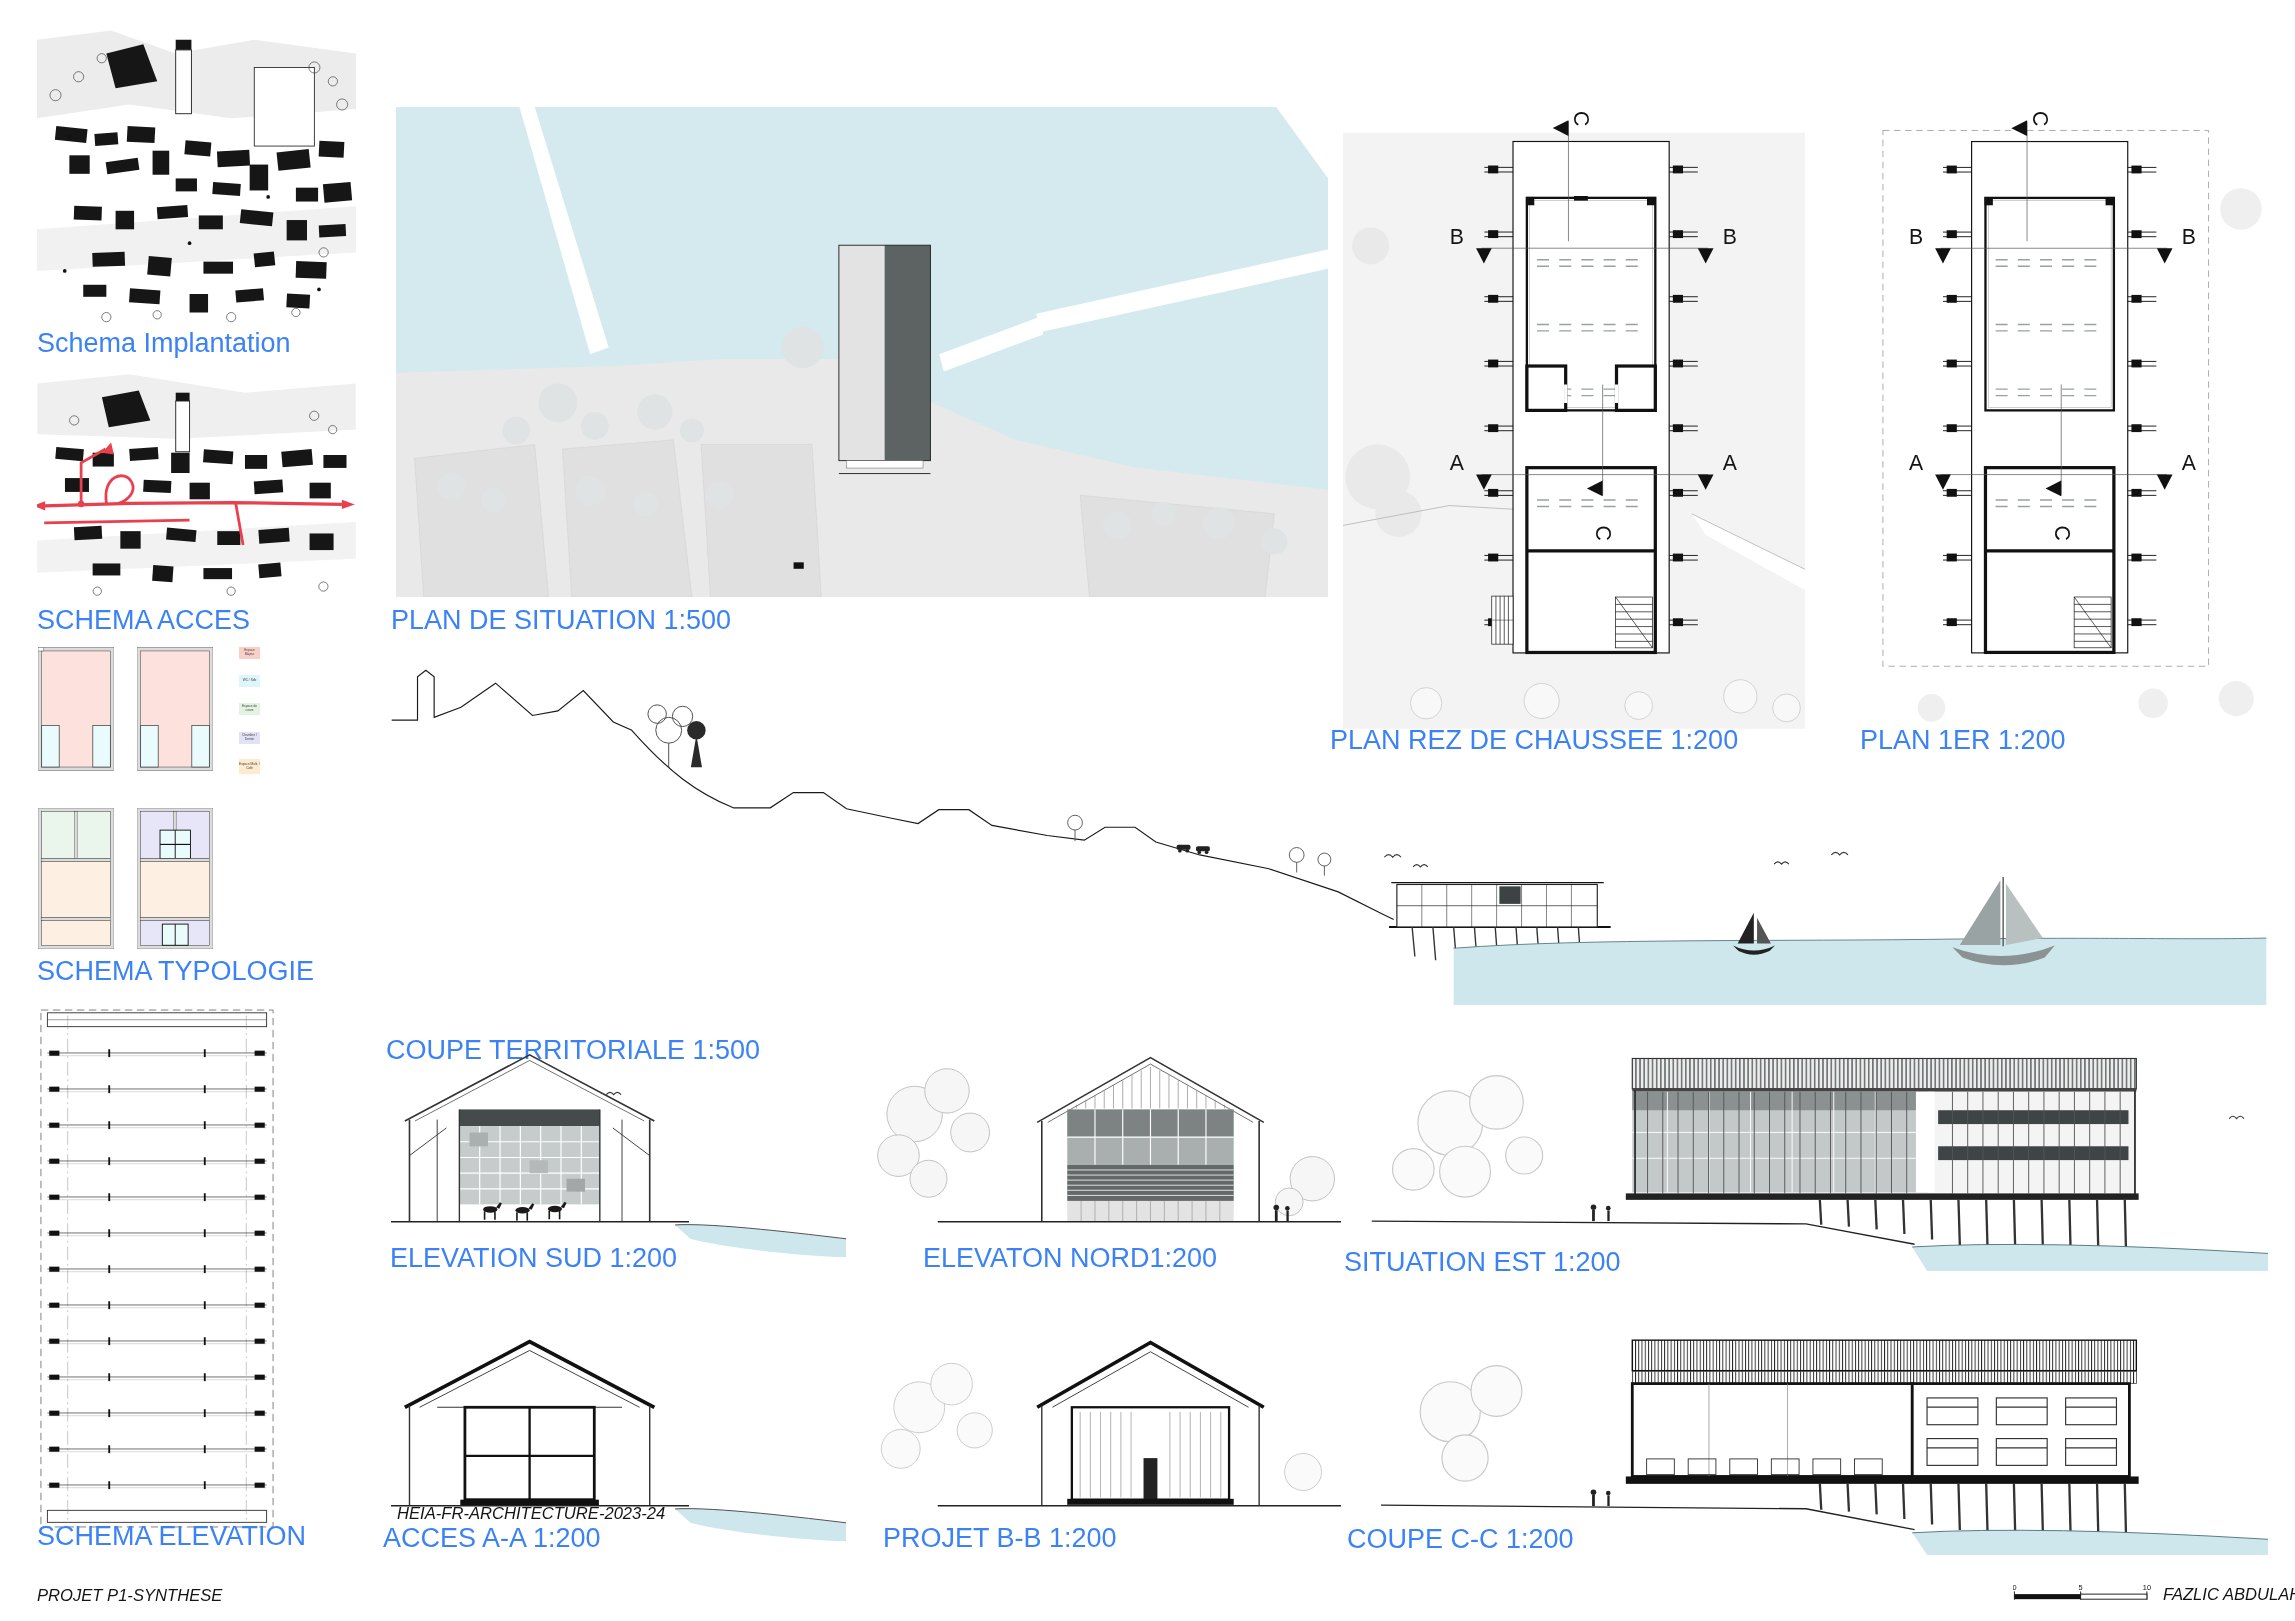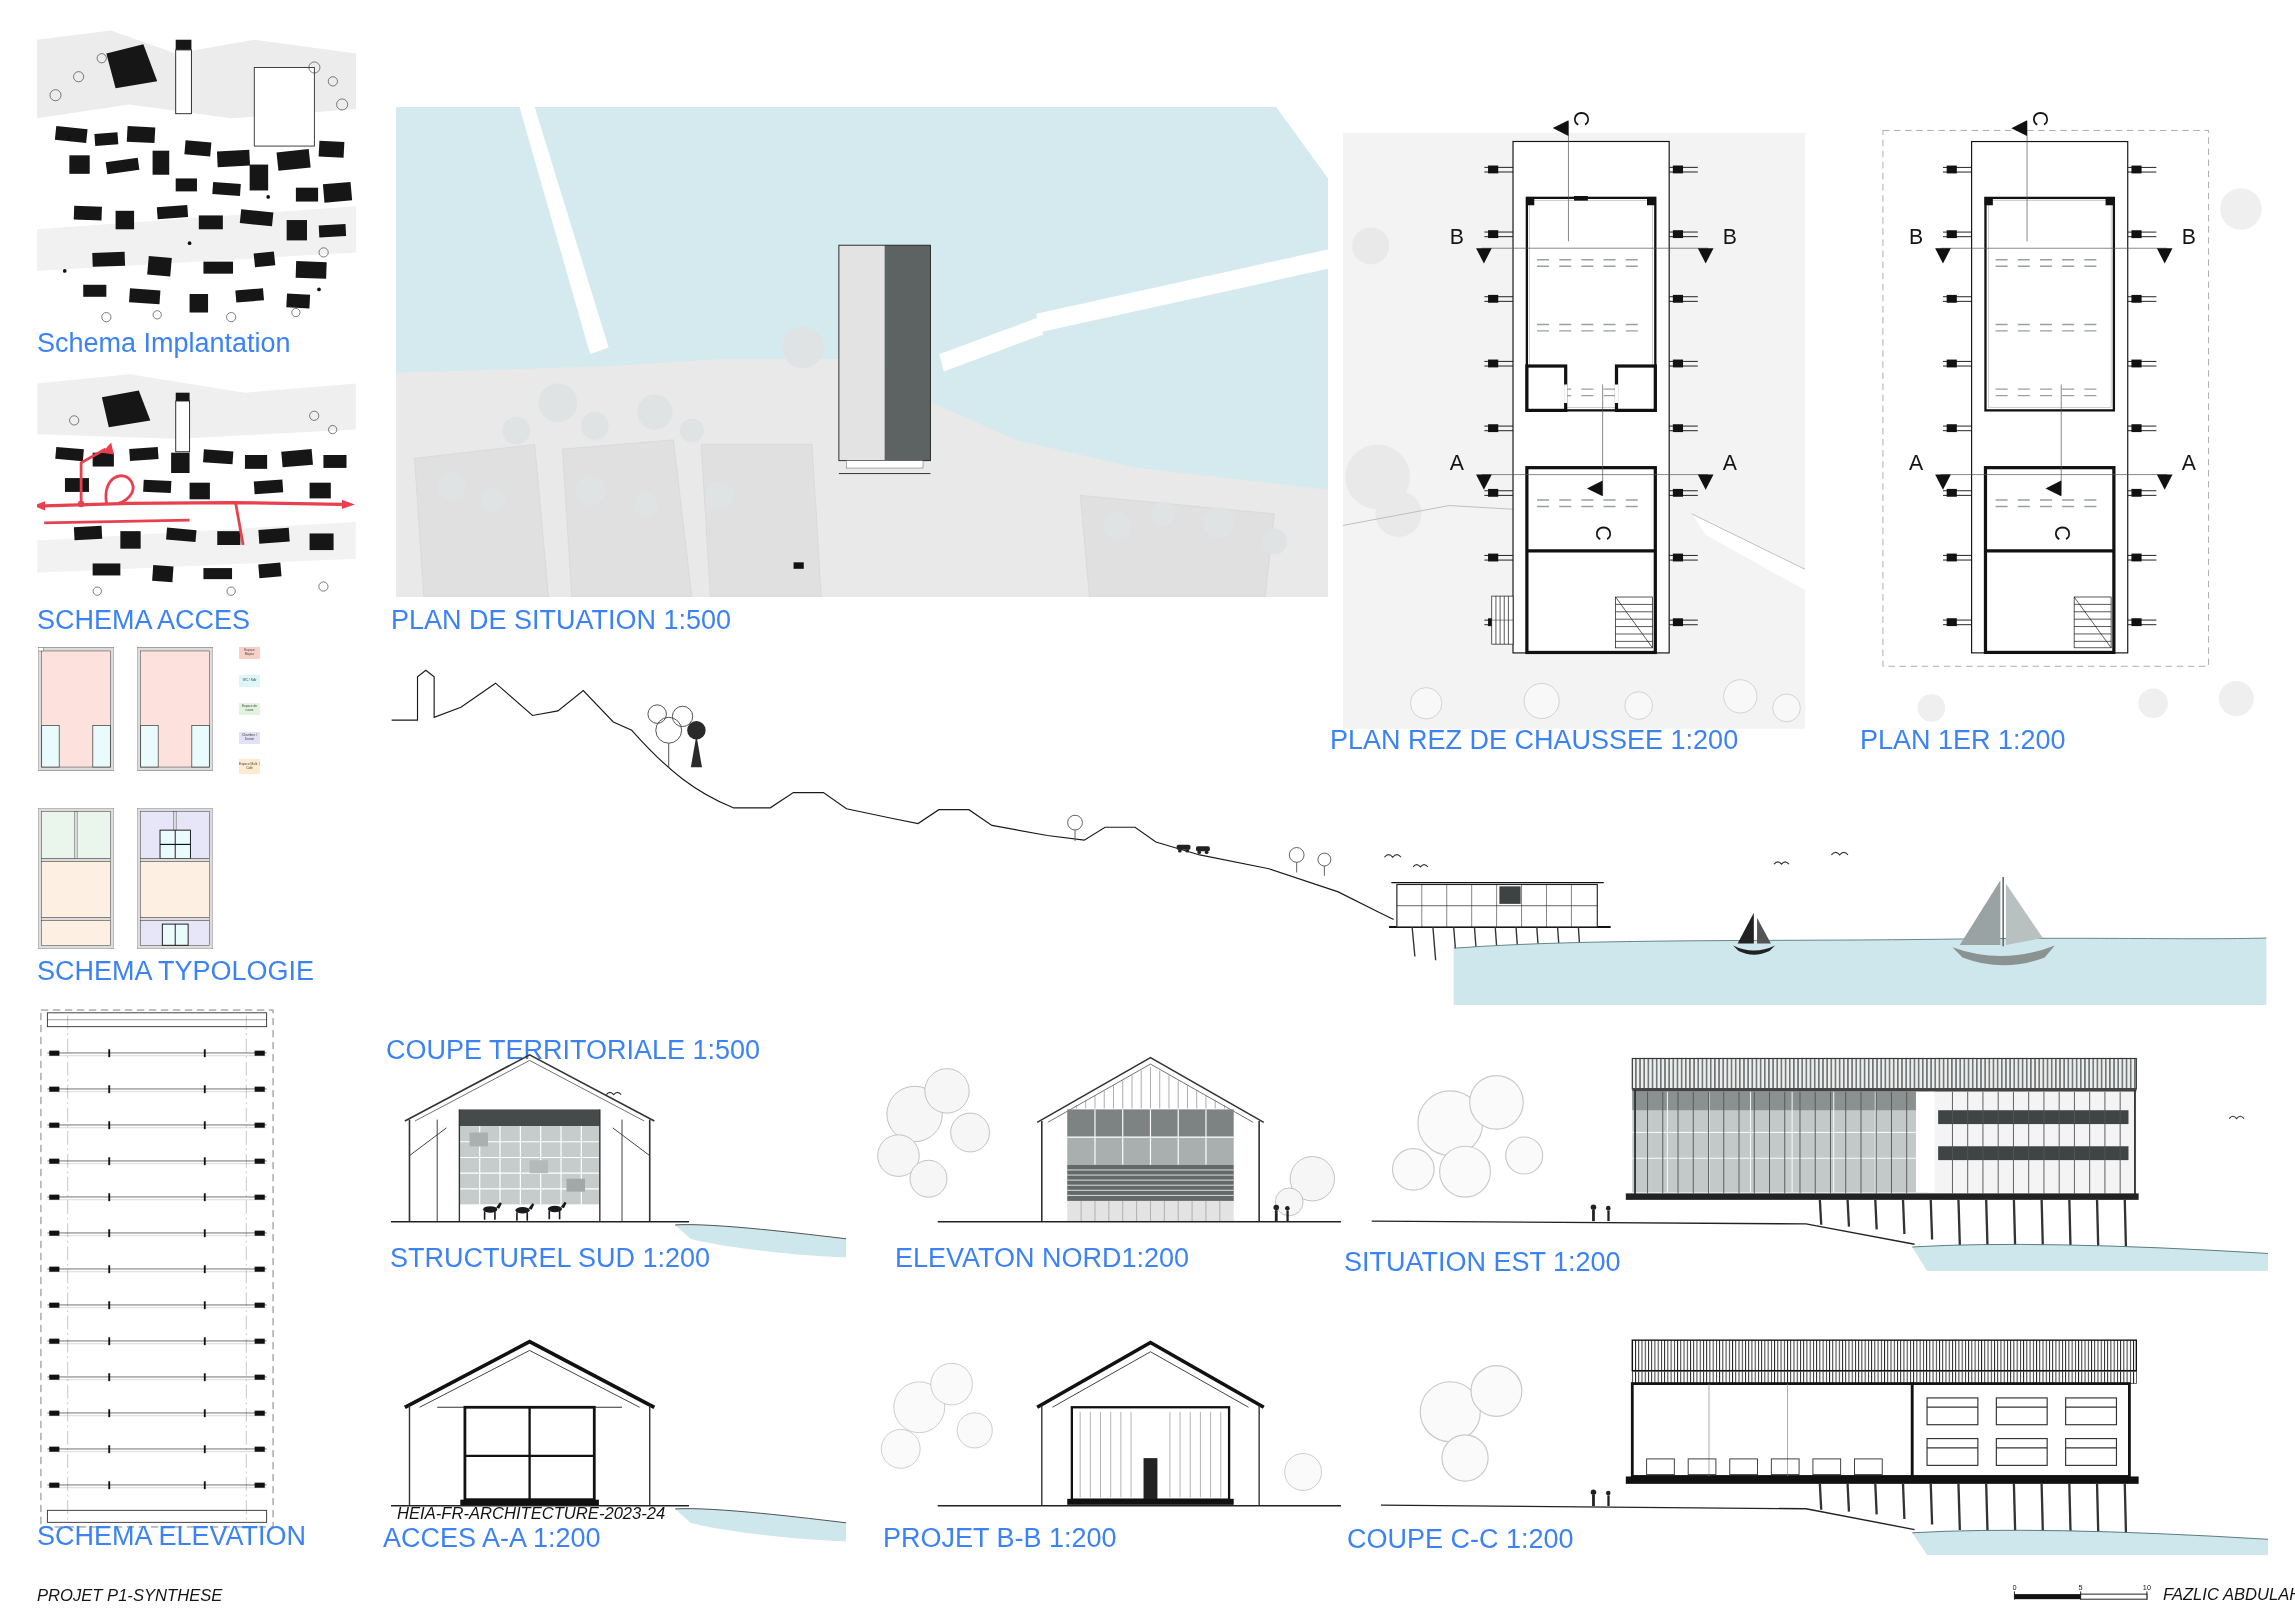--- a/index.html
+++ b/index.html
@@ -645,21 +645,21 @@
     </g>
     <line x1="148" y1="150" x2="148" y2="392" stroke="#333" stroke-width="3"></line>
     <line x1="452" y1="150" x2="452" y2="392" stroke="#333" stroke-width="3"></line>
     <line x1="0" y1="393" x2="645" y2="393" stroke="#222" stroke-width="3.5"></line>
     <path d="M615,400 C700,395 900,420 985,430 L985,470 C870,468 700,445 648,430 Z" fill="#cde7ec"></path>
     <path d="M615,400 C700,395 900,420 985,430" fill="none" stroke="#444" stroke-width="2"></path>
     <g fill="none" stroke="#333" stroke-width="2.5">
       <path d="M466,118 q8,-10 16,0 q8,-10 16,0"></path>
     </g>
   </svg>
-  <div class="lbl" style="left:390px;top:1244px">STRUCTUREL SUD 1:200</div>
+  <div class="lbl" style="left:390px;top:1244px">ELEVATION SUD 1:200</div>
 
   <svg class="drawing" style="left:873px;top:1040px" width="468" height="222" viewBox="0 0 1012 480">
     <g fill="#f6f6f6" stroke="#bdbdbd" stroke-width="2">
       <circle cx="90" cy="160" r="60"></circle>
         <circle cx="160" cy="110" r="48"></circle>
         <circle cx="55" cy="250" r="45"></circle>
       <circle cx="210" cy="200" r="42"></circle>
         <circle cx="120" cy="300" r="40"></circle>
       <circle cx="950" cy="300" r="48"></circle>
         <circle cx="900" cy="350" r="30"></circle>
@@ -724,21 +724,21 @@
     <line x1="365" y1="175" x2="365" y2="392" stroke="#333" stroke-width="3.5"></line>
     <line x1="835" y1="175" x2="835" y2="392" stroke="#333" stroke-width="3.5"></line>
     <line x1="140" y1="393" x2="1012" y2="393" stroke="#222" stroke-width="3.5"></line>
     <g fill="#222">
       <circle cx="872" cy="362" r="6"></circle>
         <rect x="869" y="368" width="6" height="24"></rect>
       <circle cx="896" cy="364" r="5"></circle>
         <rect x="894" y="369" width="5" height="23"></rect>
     </g>
   </svg>
-  <div class="lbl" style="left:895px;top:1244px">ELEVATON NORD1:200</div>
+  <div class="lbl" style="left:923px;top:1244px">ELEVATON NORD1:200</div>
 
   <svg class="drawing" style="left:1344px;top:1040px" width="924" height="231" viewBox="0 0 2000 500">
     <defs>
       <pattern id="pcorr" width="9" height="10" patternUnits="userSpaceOnUse">
         <rect width="9" height="10" fill="#ededed"></rect>
           <rect width="3.5" height="10" fill="#6f7575"></rect>
       </pattern>
     </defs>
     <g fill="#fafafa" stroke="#c9c9c9" stroke-width="2.5">
       <circle cx="230" cy="180" r="70"></circle>

